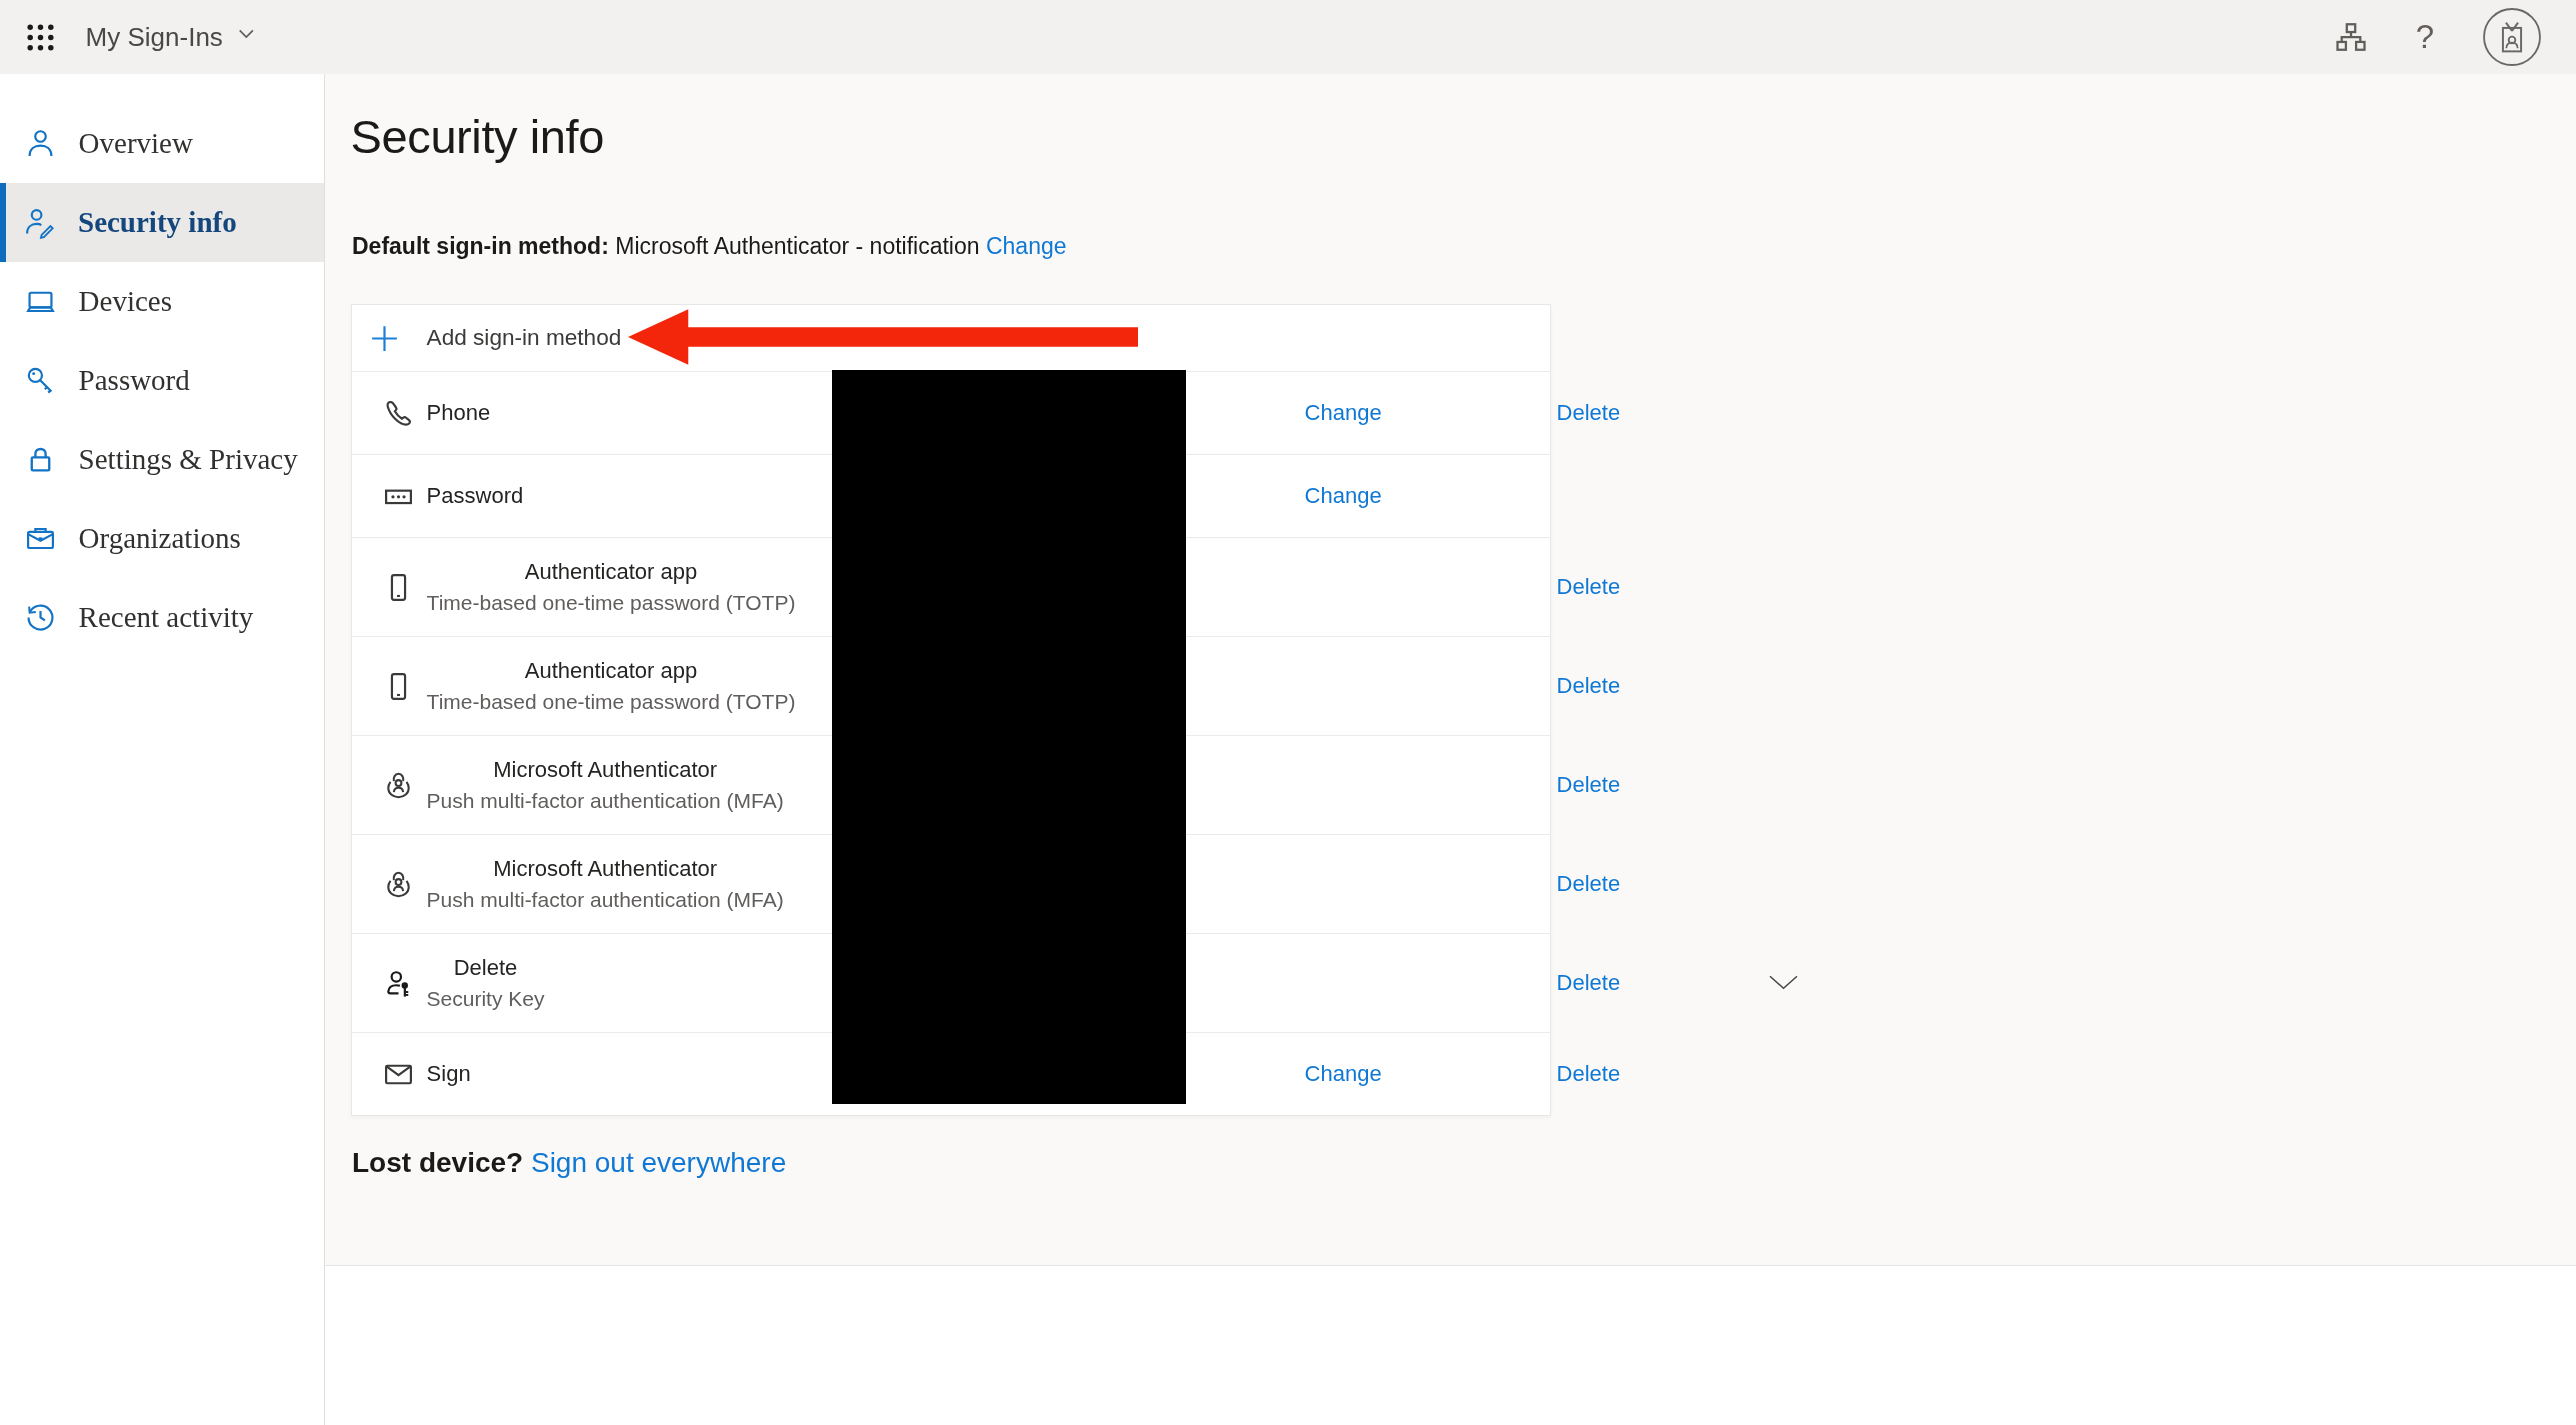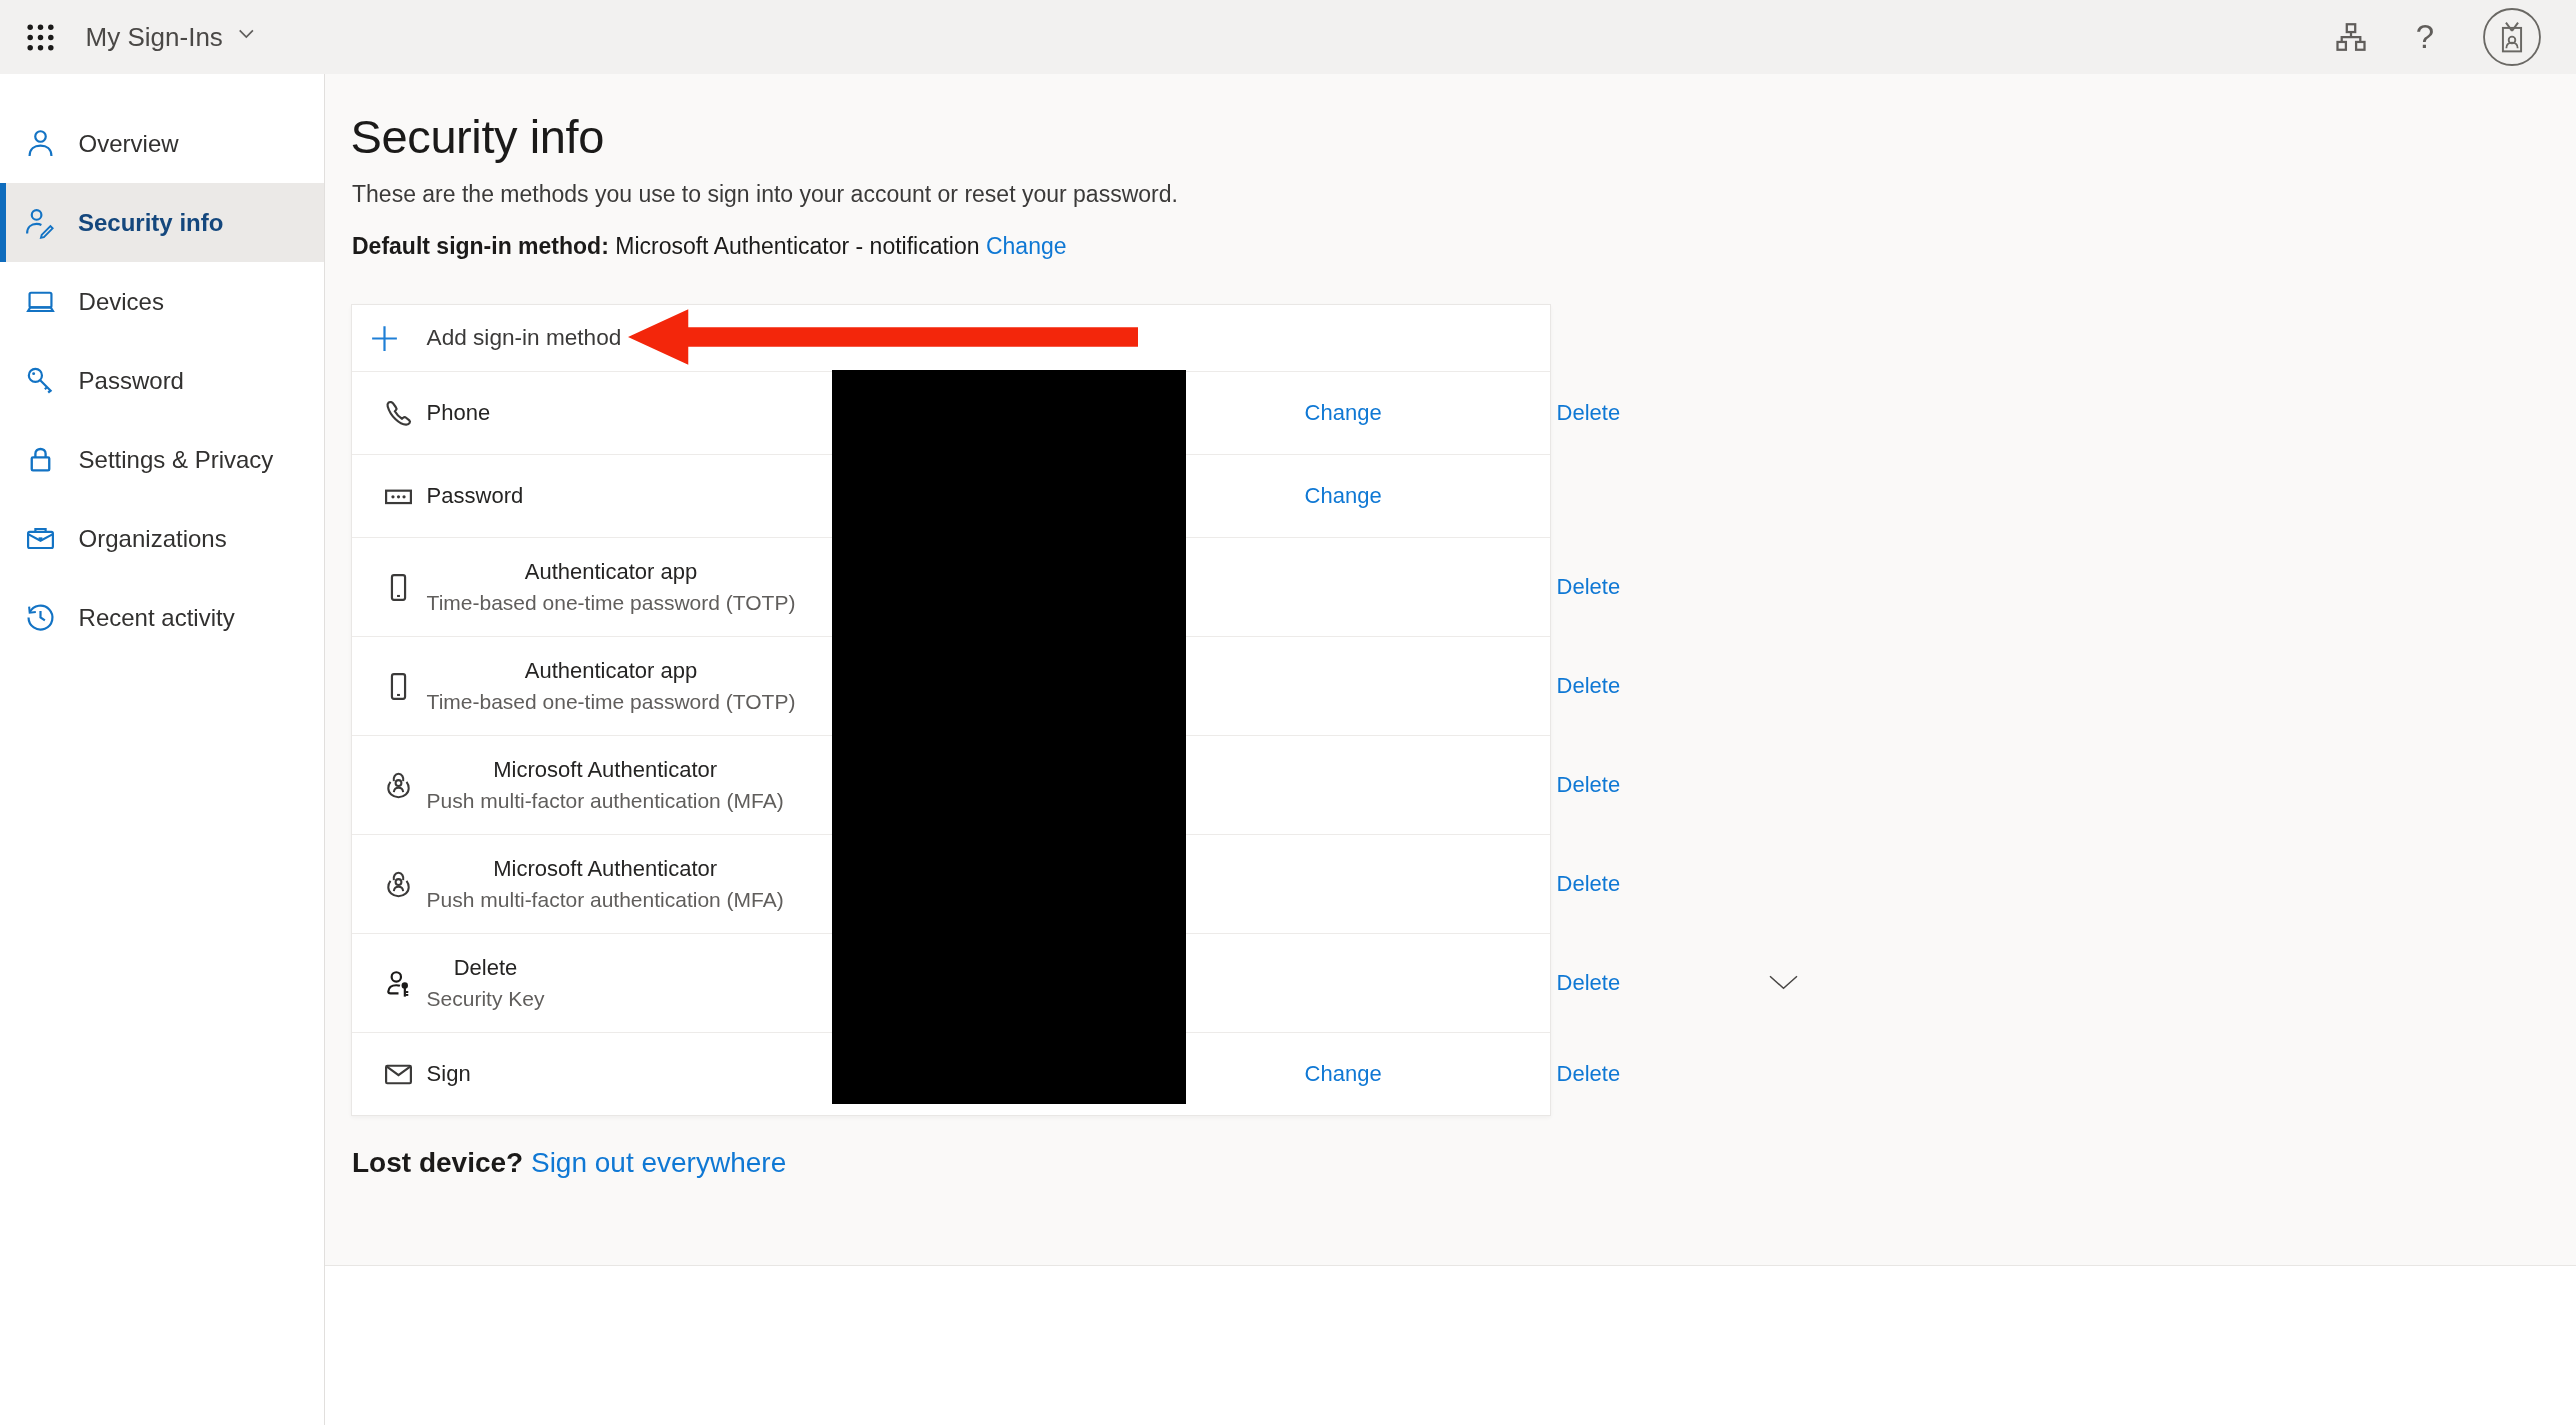--- a/index.html
+++ b/index.html
@@ -15,21 +15,21 @@
   .app-title-wrap { margin-left:22.6px; display:flex; gap:12px; cursor:pointer; }
   .app-title { font-size:26px; color:#4a4846; }
   .topbar-right { margin-left:auto; margin-right:33px; display:flex; align-items:center; gap:47px; }
   .tb-icon { display:flex; align-items:center; justify-content:center; cursor:pointer; }
   .help-glyph { font-size:33px; color:#605d5a; font-weight:400; }
 
   
   .sidebar { position:absolute; left:0; top:74px; width:325px; height:1351px;
              background:#ffffff; border-right:0.8px solid #e1dfdd; padding-top:30px; z-index:10; }
   .nav-item { height:79px; display:flex; align-items:center; padding-left:22.6px; gap:21px;
-              font-size:24px; color:#323130; cursor:pointer; }
+              font-size:29px; color:#323130; cursor:pointer;font-family:Liberation Serif, serif; }
   .nav-item .nav-ic { width:35px; height:35px; flex:0 0 35px; display:flex; align-items:center; justify-content:center; }
   .nav-item.selected { background:#ebe9e7; border-left:6.8px solid #0f6cbd; padding-left:16px;
                        color:#14477d; font-weight:bold; }
 
   
   .content { position:absolute; left:325px; top:74px; width:2251px; height:1351px; background:#ffffff; }
   .content-gray { position:absolute; left:0; top:0; width:100%; height:1192px;
                   background:#faf9f8; border-bottom:0.8px solid #e8e6e4; }
   .page-title { position:absolute; left:25.6px; top:35px; font-size:47px; font-weight:400;
                 color:#1b1a19; letter-spacing:-0.4px; }
@@ -189,21 +189,20 @@
         </svg>
       </span>
       <span>Recent activity</span>
     </div>
   </div>
 
   <div class="content">
     <div class="content-gray"></div>
 
     <div class="page-title">Security info</div>
-    <div class="page-subtitle">These are the methods you use to sign into your account or reset your password.</div>
 
     <div class="default-line">
       <b>Default sign-in method:</b>
       <span>Microsoft Authenticator - notification</span>
       <a class="link">Change</a>
     </div>
 
     <div class="methods-table">
 
       <div class="add-row">

